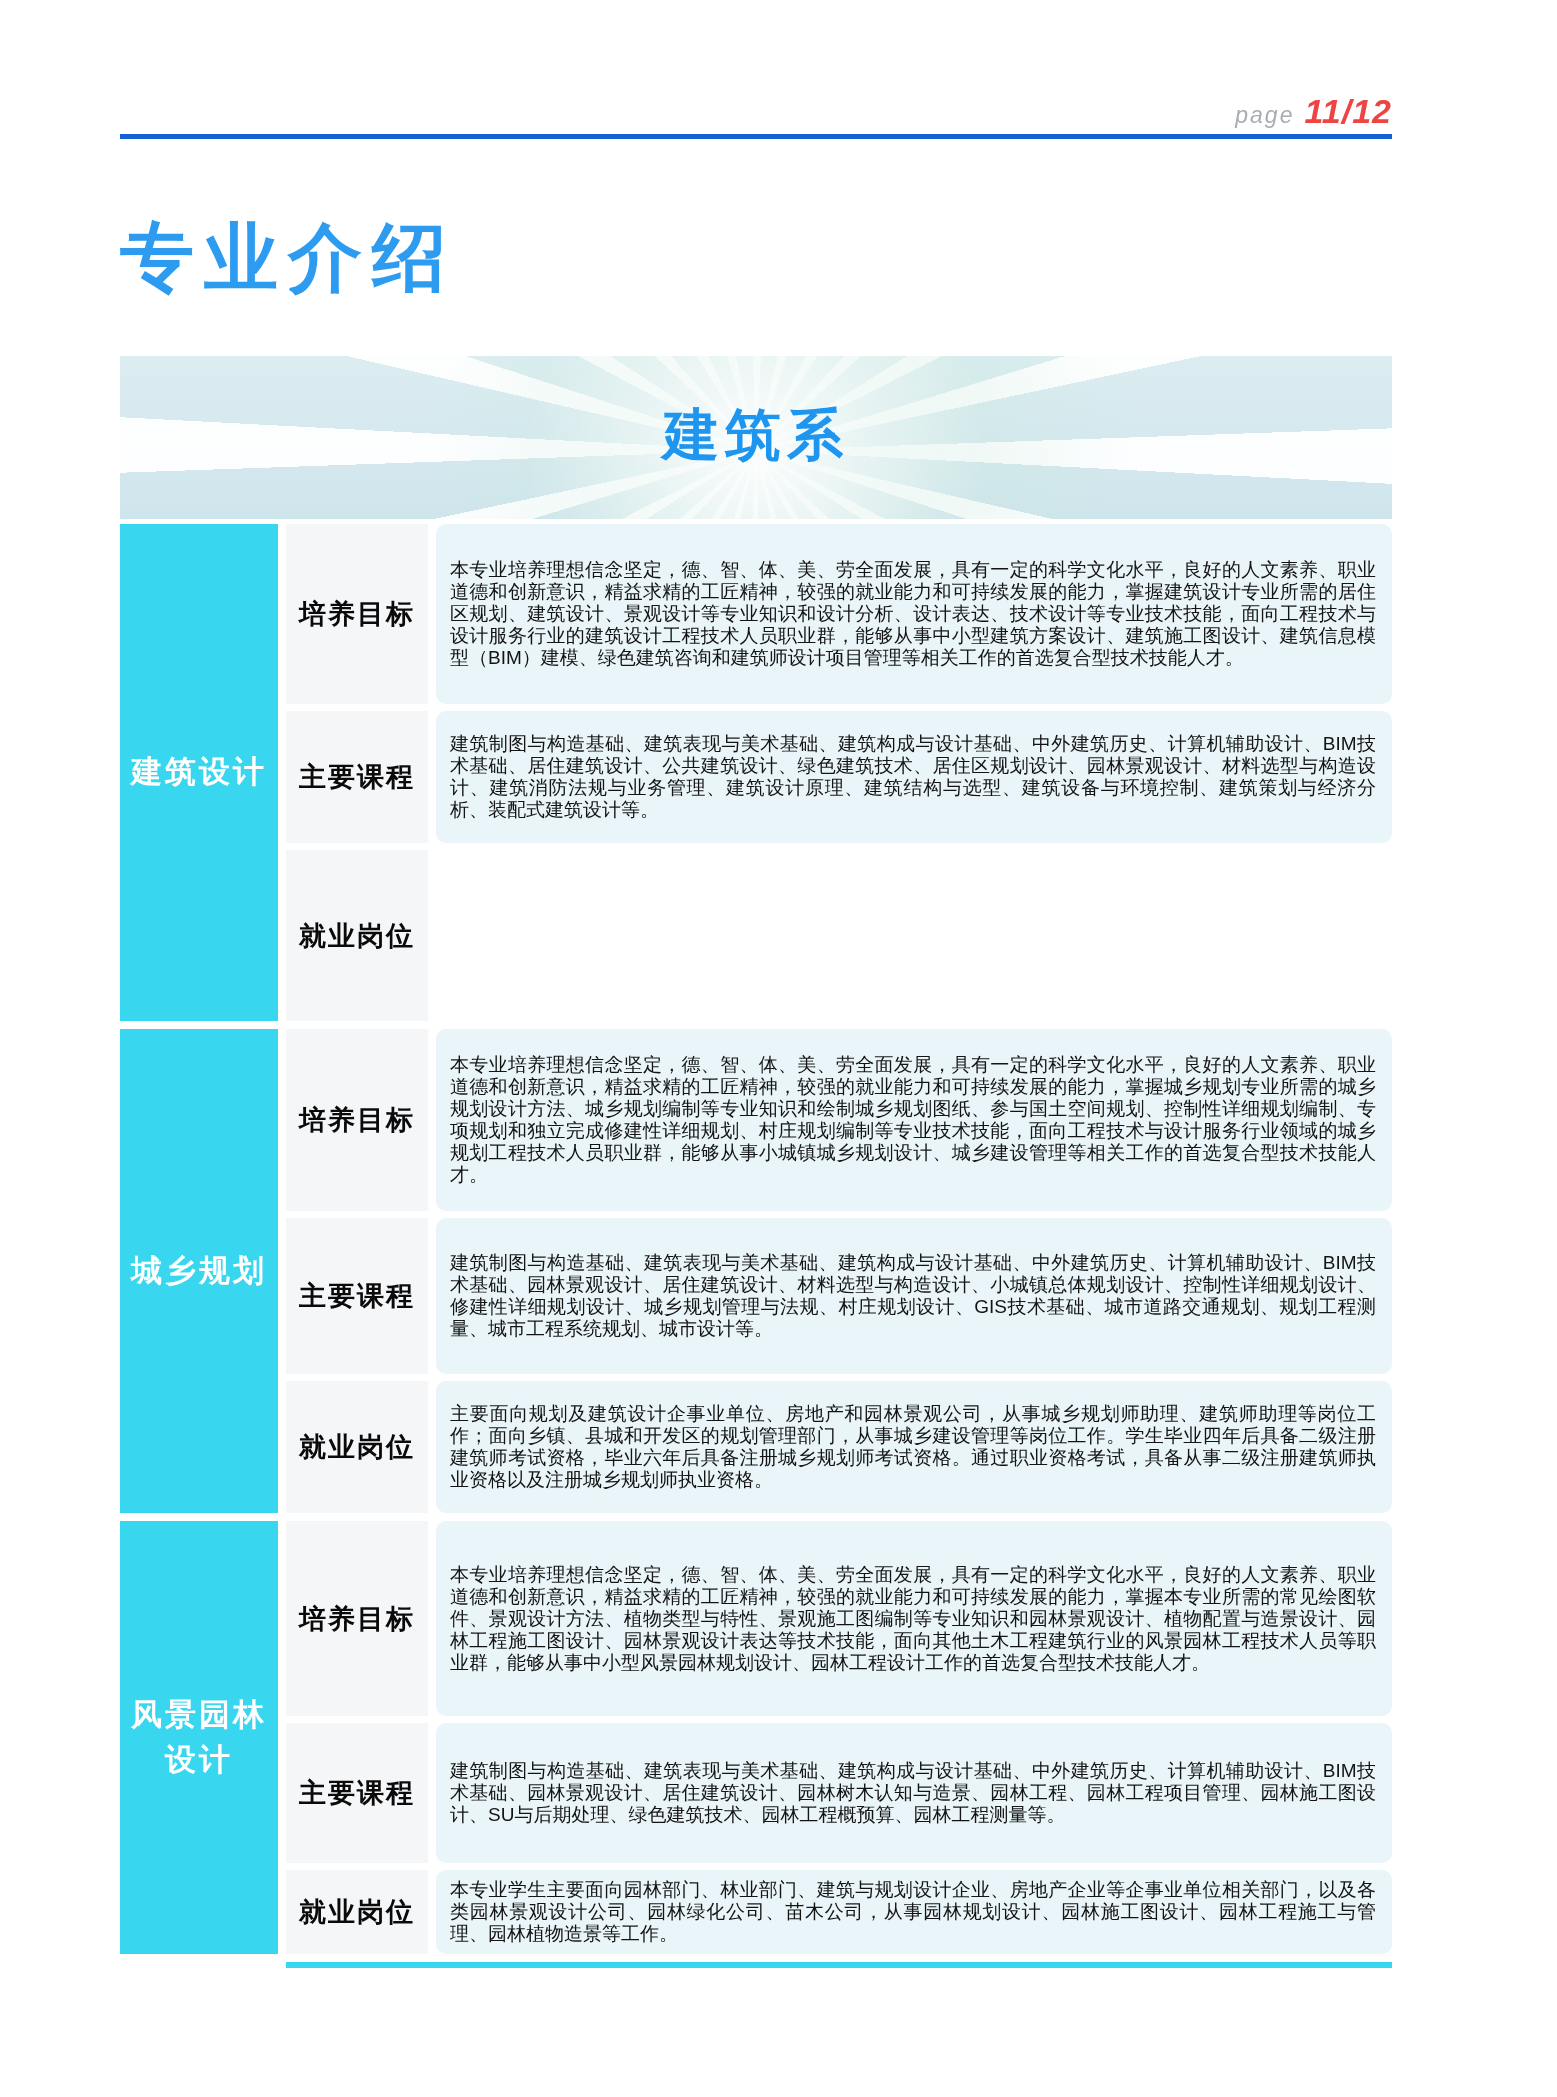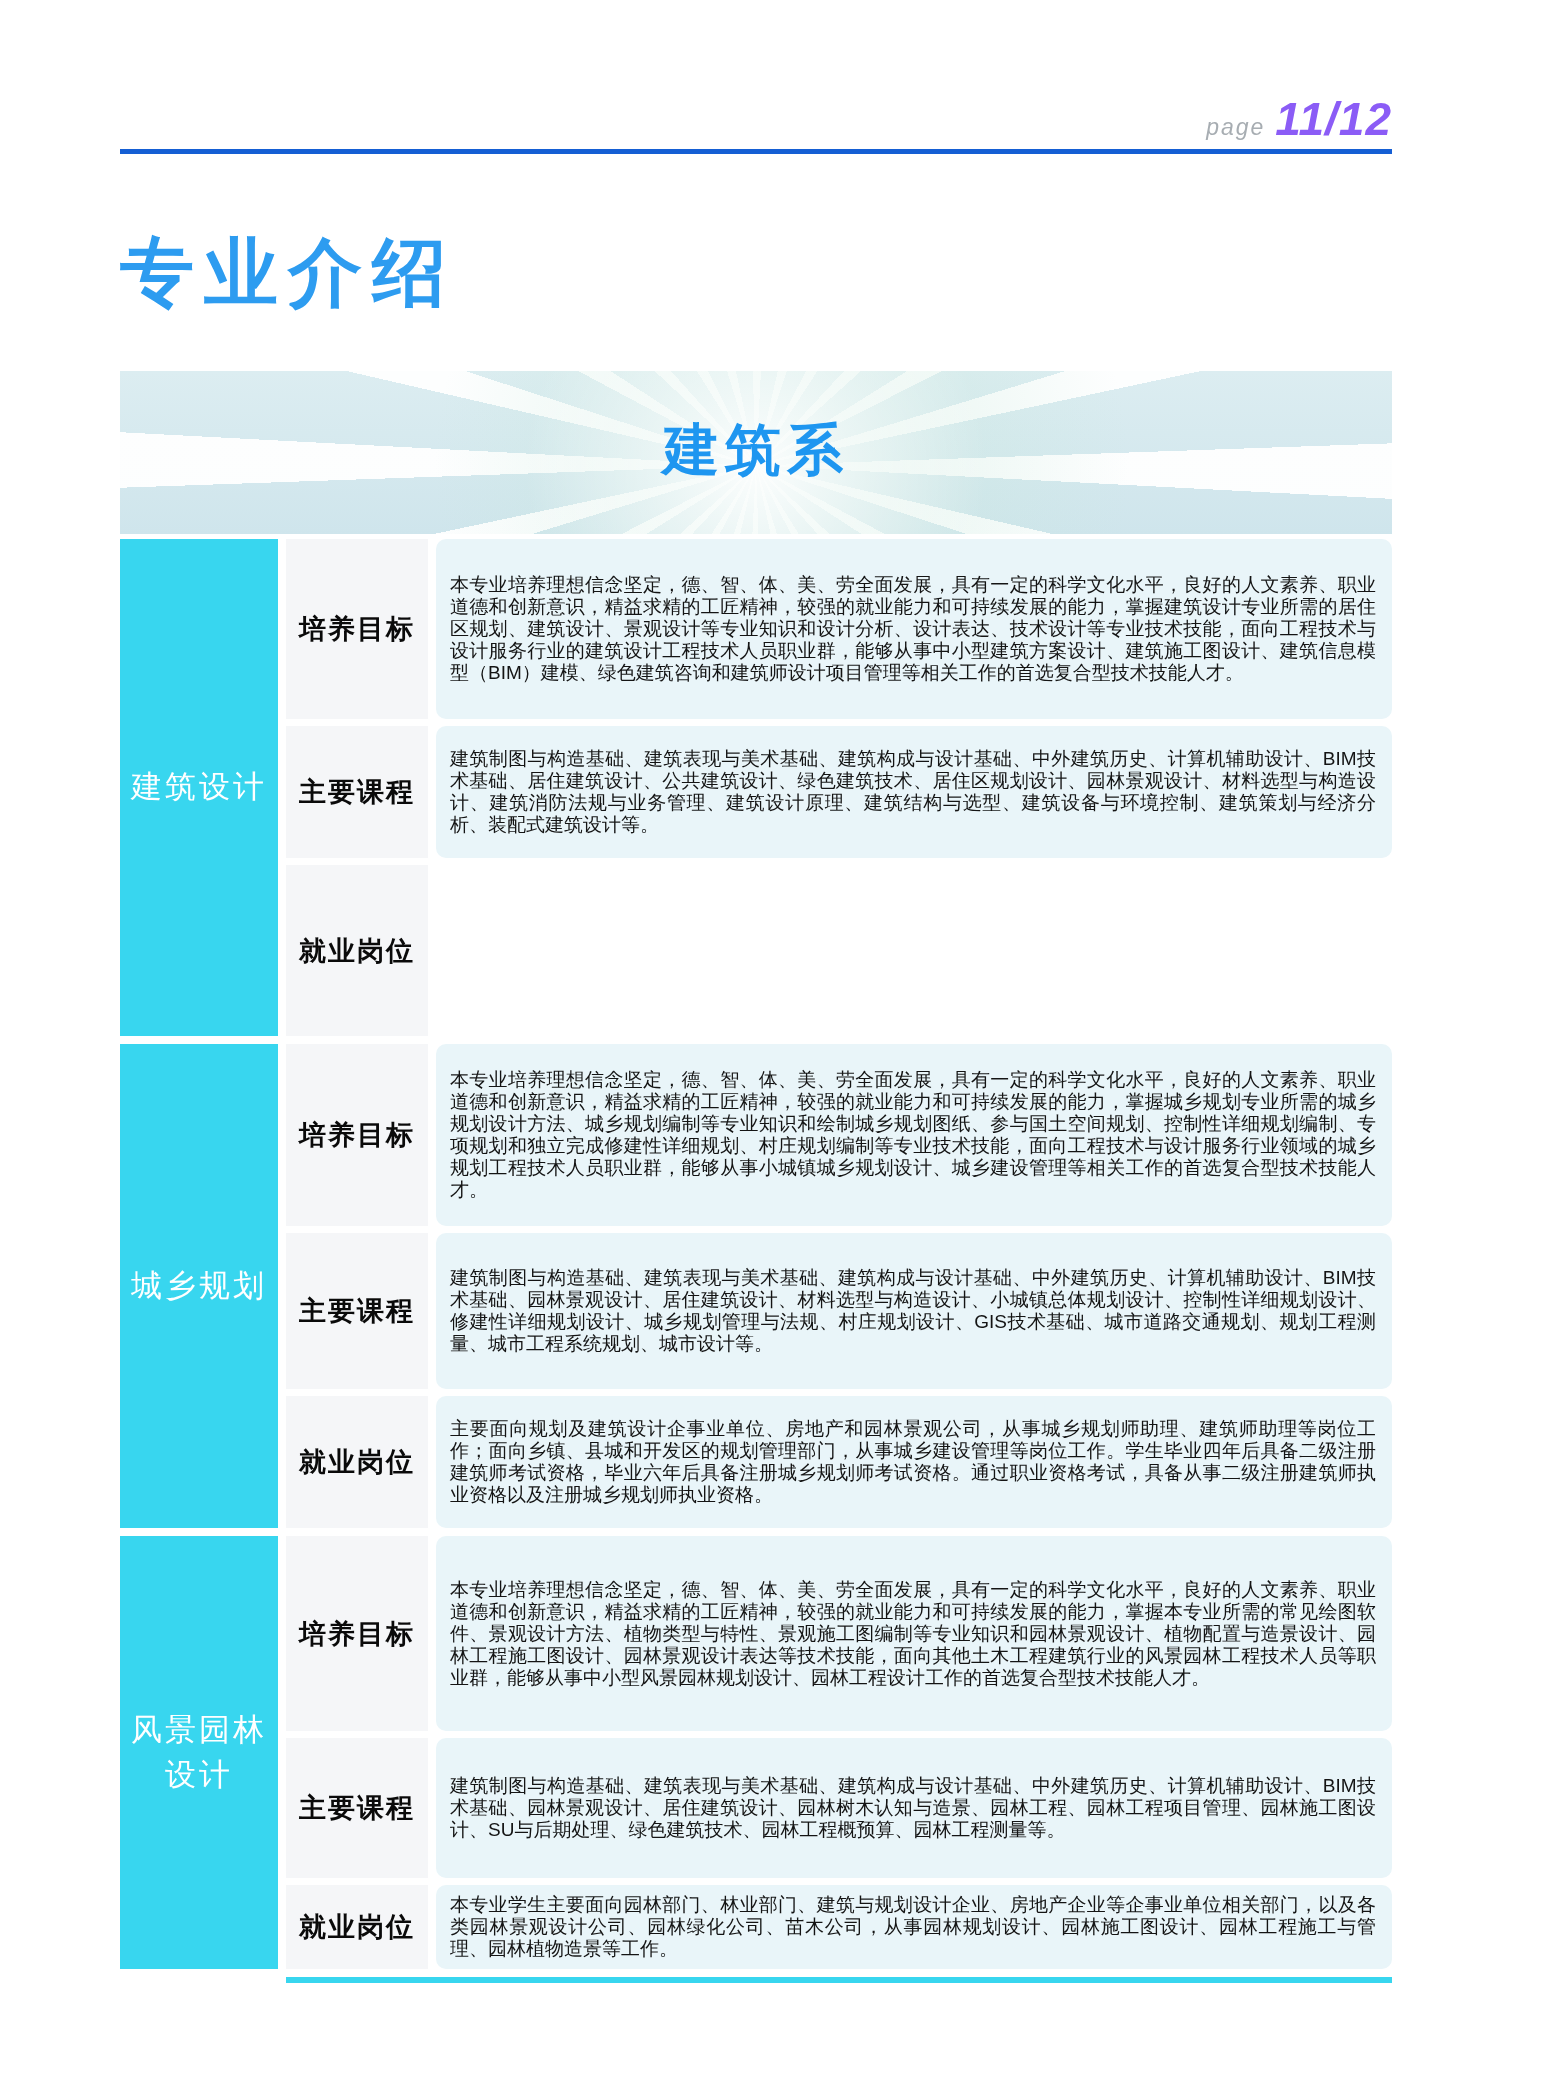--- a/index.html
+++ b/index.html
@@ -12,22 +12,22 @@
     position:absolute; left:120px; top:0; width:1272px;
   }
   
   .header { padding-top:92px; text-align:right; white-space:nowrap; }
   .page-word {
     font-size:23px; font-weight:normal; font-style:italic;
     color:#a7adb2; letter-spacing:2px; margin-right:10px;
     vertical-align:baseline;
   }
   .page-num {
-    font-size:46px; font-weight:bold; font-style:italic;
-    color:#8b5cf6; letter-spacing:1px; vertical-align:baseline;
+    font-size:34px; font-weight:bold; font-style:italic;
+    color:#ef4444; letter-spacing:1px; vertical-align:baseline;
   }
   .header-line { height:5px; background:#155fd4; margin-top:3px; }
 
   
   .page-title {
     margin-top:78px; font-size:74px; font-weight:bold;
     color:#2d9cf0; letter-spacing:10px; line-height:1.1;
   }
 
   
@@ -49,21 +49,21 @@
 
   
   .dept-table { margin-top:5px; }
   .section {
     display:grid; grid-template-columns:158px 142px 1fr;
     column-gap:8px; row-gap:7px; margin-bottom:8px;
   }
   .major-cell {
     grid-column:1; grid-row:1 / span 3; background:#38d6ef;
     display:flex; align-items:center; justify-content:center;
-    color:#ffffff; font-weight:normal; font-size:31px; letter-spacing:3px;
+    color:#ffffff; font-weight:bold; font-size:31px; letter-spacing:3px;
     text-align:center; line-height:1.45; padding:0 8px;
   }
   .label-cell {
     background:#f5f6f8; display:flex; align-items:center; justify-content:center;
     font-weight:bold; font-size:27px; letter-spacing:2px; color:#0a0a0a;
   }
   .text-cell {
     background:#e9f5f9; display:flex; align-items:center;
     padding:8px 16px 8px 14px; font-size:19px; line-height:22px;
     text-align:justify; color:#141414; overflow:hidden;border-radius:10px;

